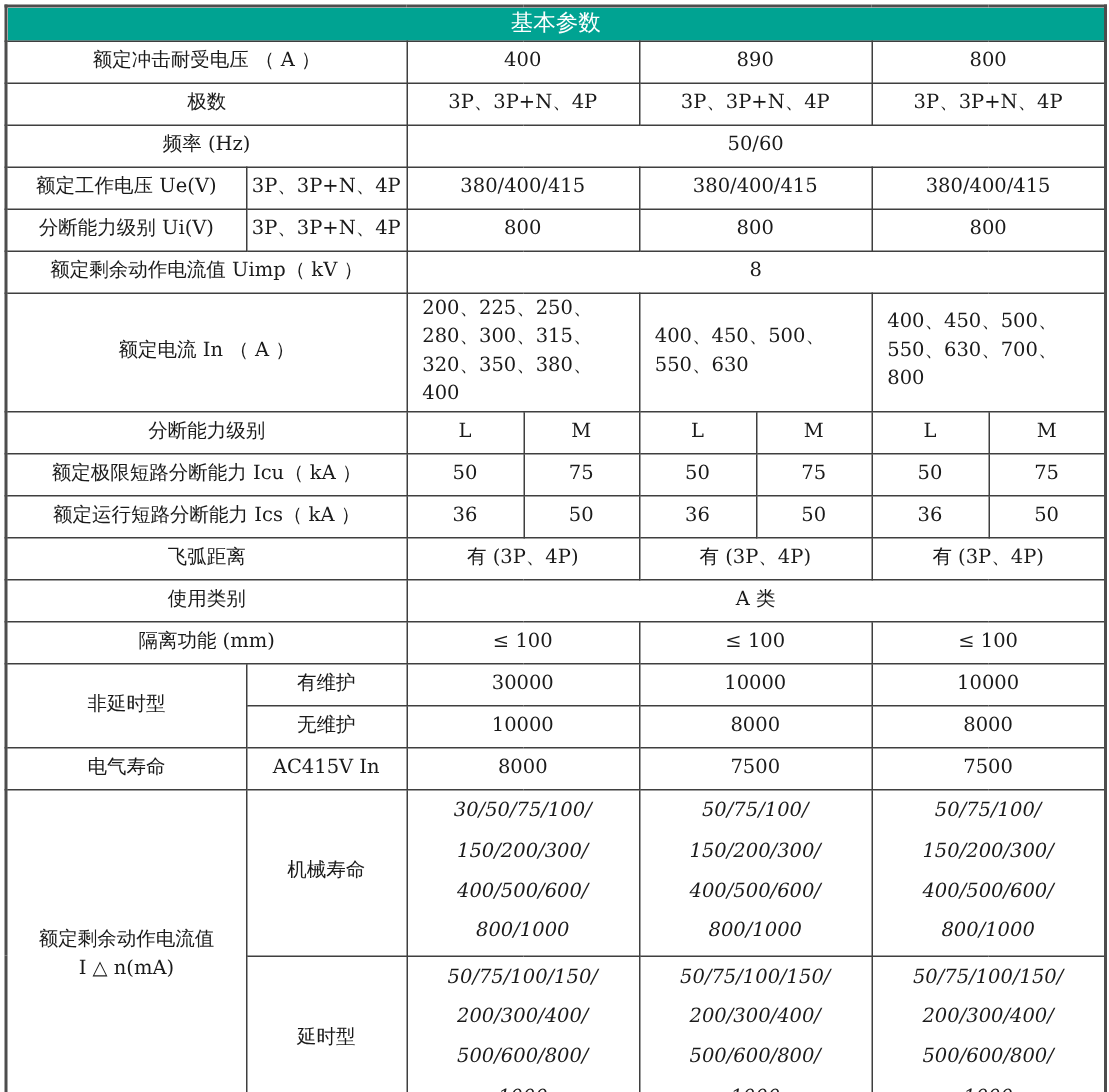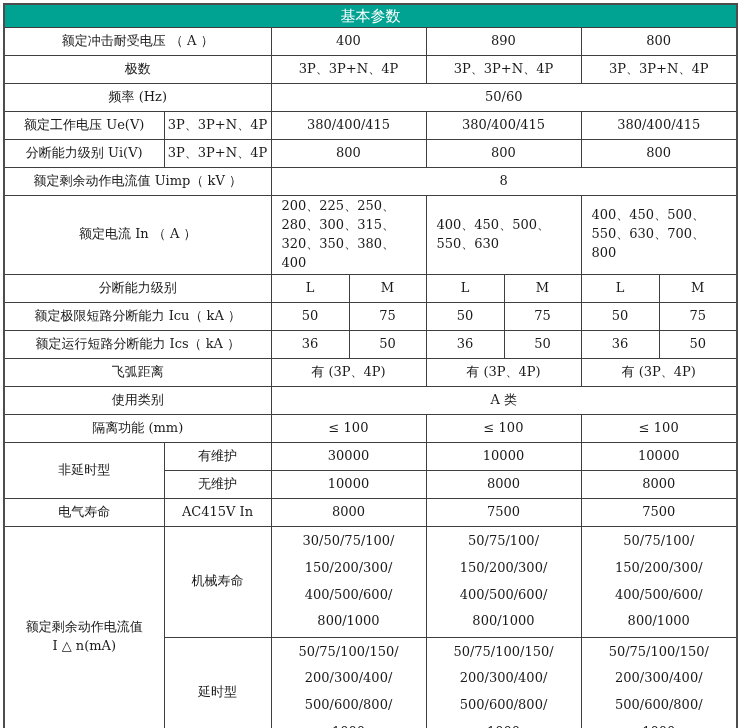--- a/index.html
+++ b/index.html
@@ -34,21 +34,21 @@
     font-size:15px;
     height:21px;
     padding:0;
   }
   tr.std td { height:25px; }
   tr.rated td { height:76px; }
   tr.nondelay td { height:108px; }
   tr.delay td { height:99px; }
   .pre { white-space:pre-line; }
   .left { text-align:left; padding-left:10px; }
-  .spread { line-height:2.05; }
+  .spread { line-height:2.05;font-style:italic; }
 </style>
 </head>
 <body>
 
 <div class="wrap">
   <table class="params">
     <colgroup>
       <col style="width:160px">
         <col style="width:107px">
       <col style="width:78px">

